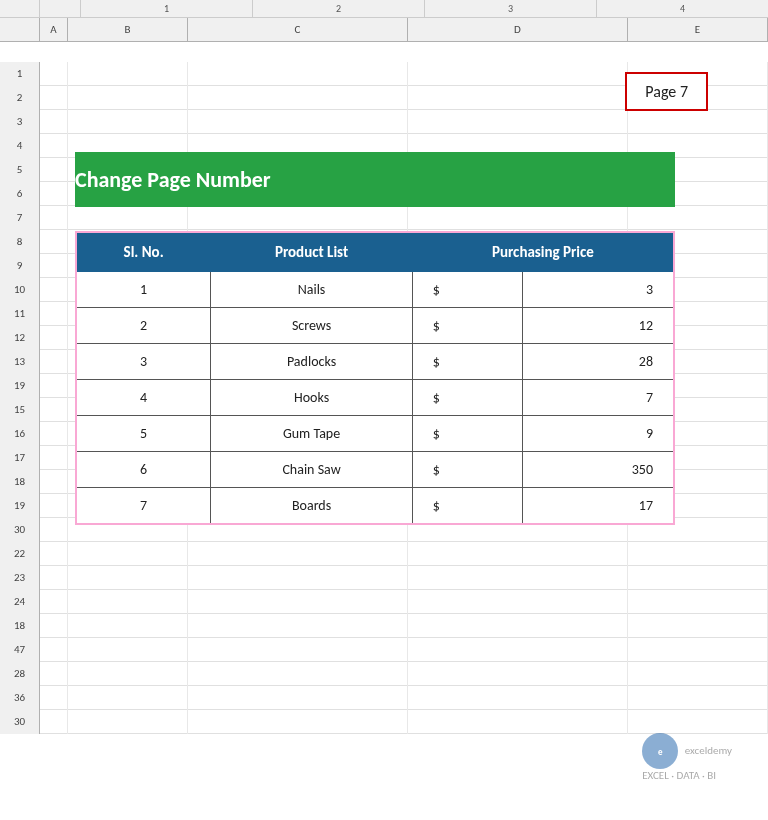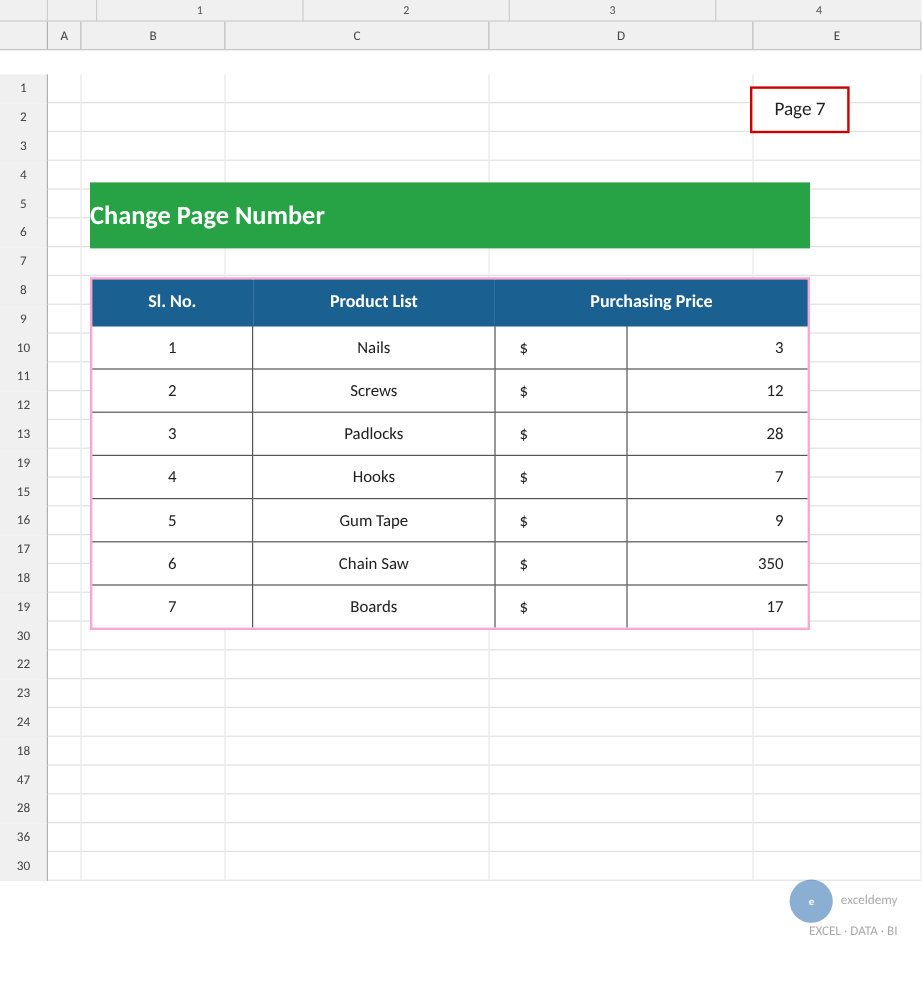--- a/index.html
+++ b/index.html
@@ -181,25 +181,25 @@
     }
 
     .data-table tr td {
       background: white;
     }
 
     
     .watermark {
       position: absolute;
       bottom: 10px;
-      right: 20px;
+      right: 36px;
       opacity: 0.5;
       font-size: 11px;
       color: #555;
-      text-align: right;
+      text-align: left;
     }
 
     .watermark-logo {
       width: 36px;
       height: 36px;
       background: #1a5fa8;
       border-radius: 50%;
       display: inline-flex;
       align-items: center;
       justify-content: center;

